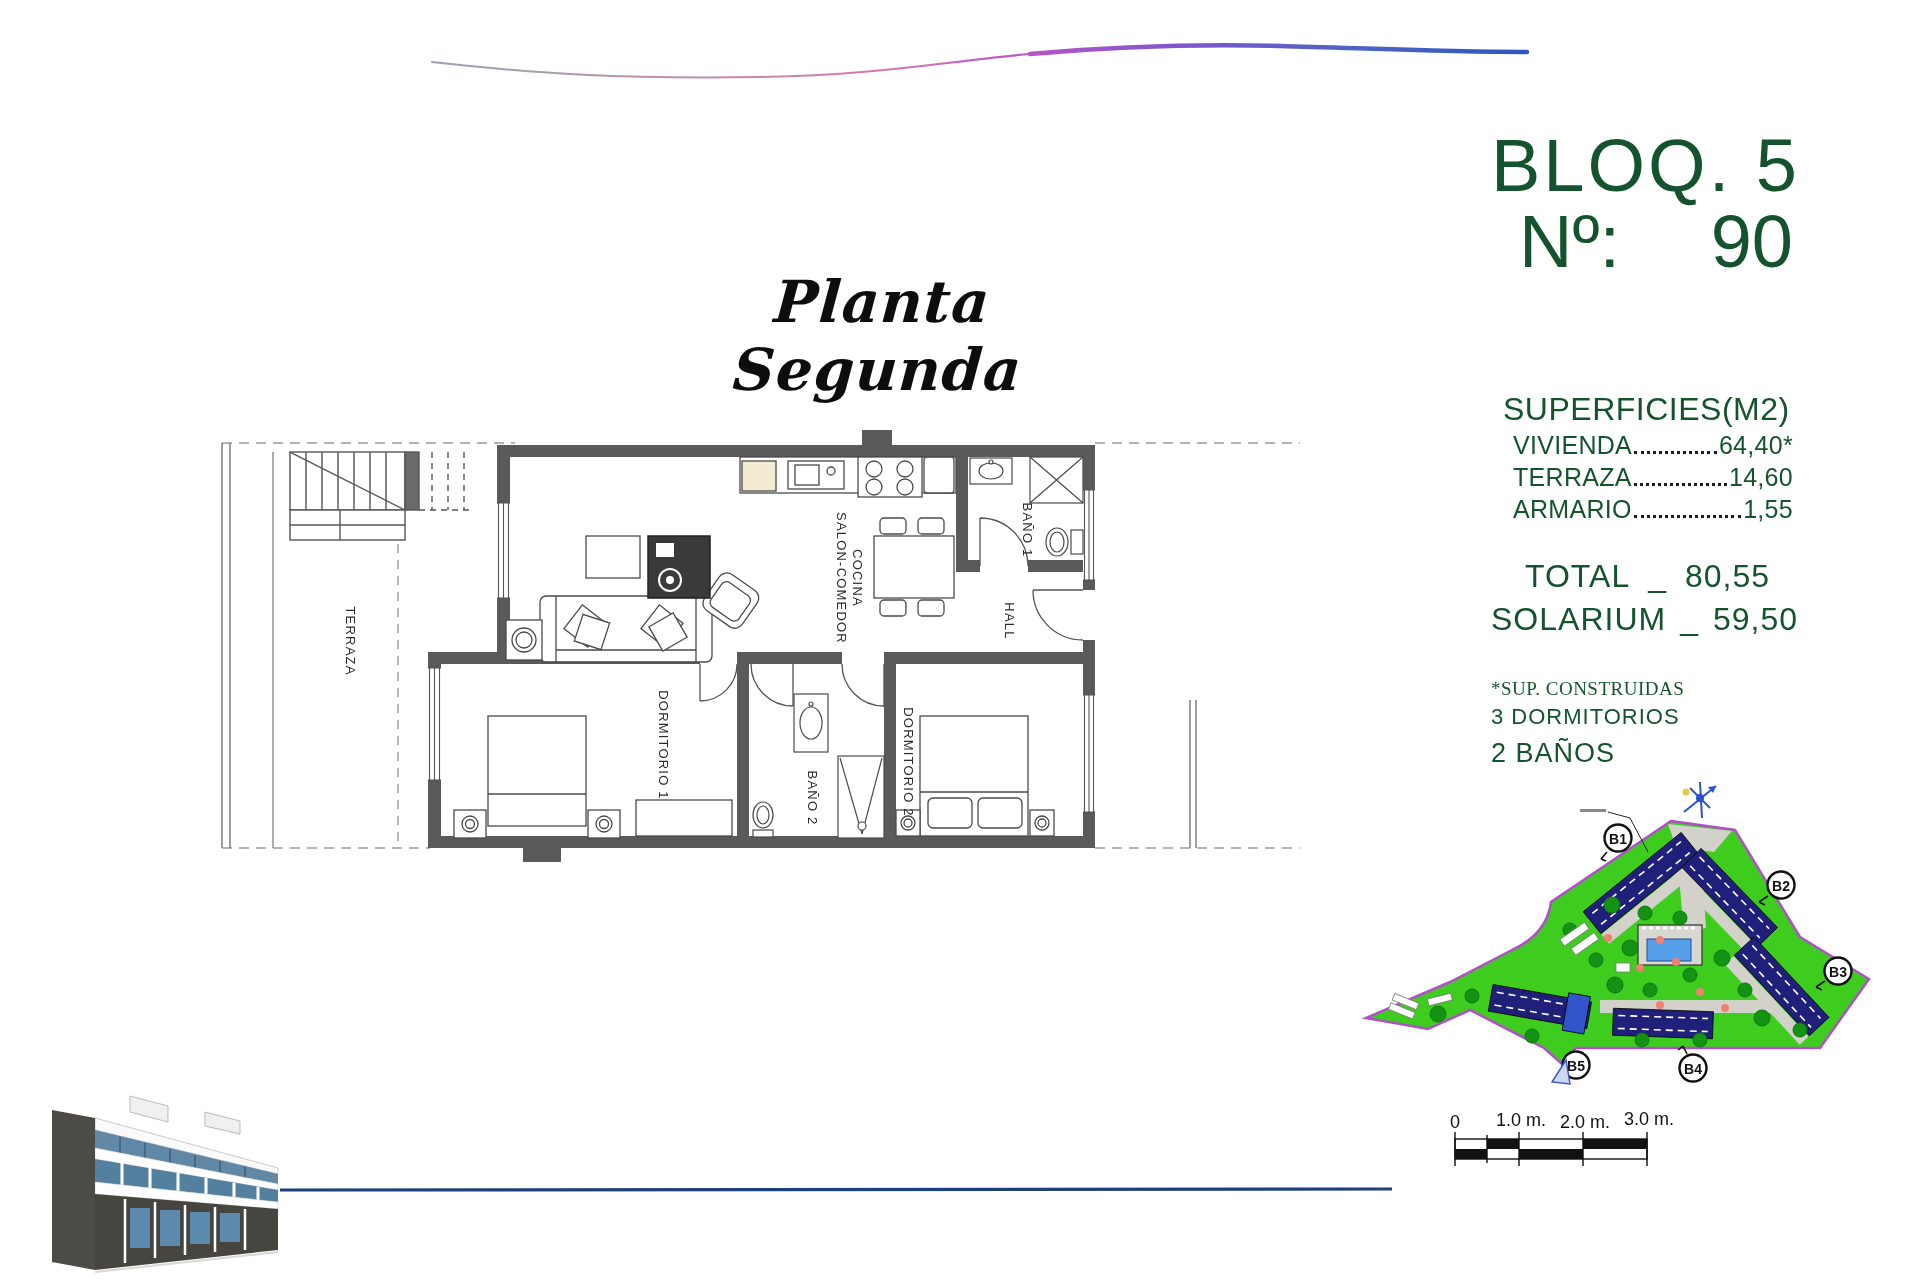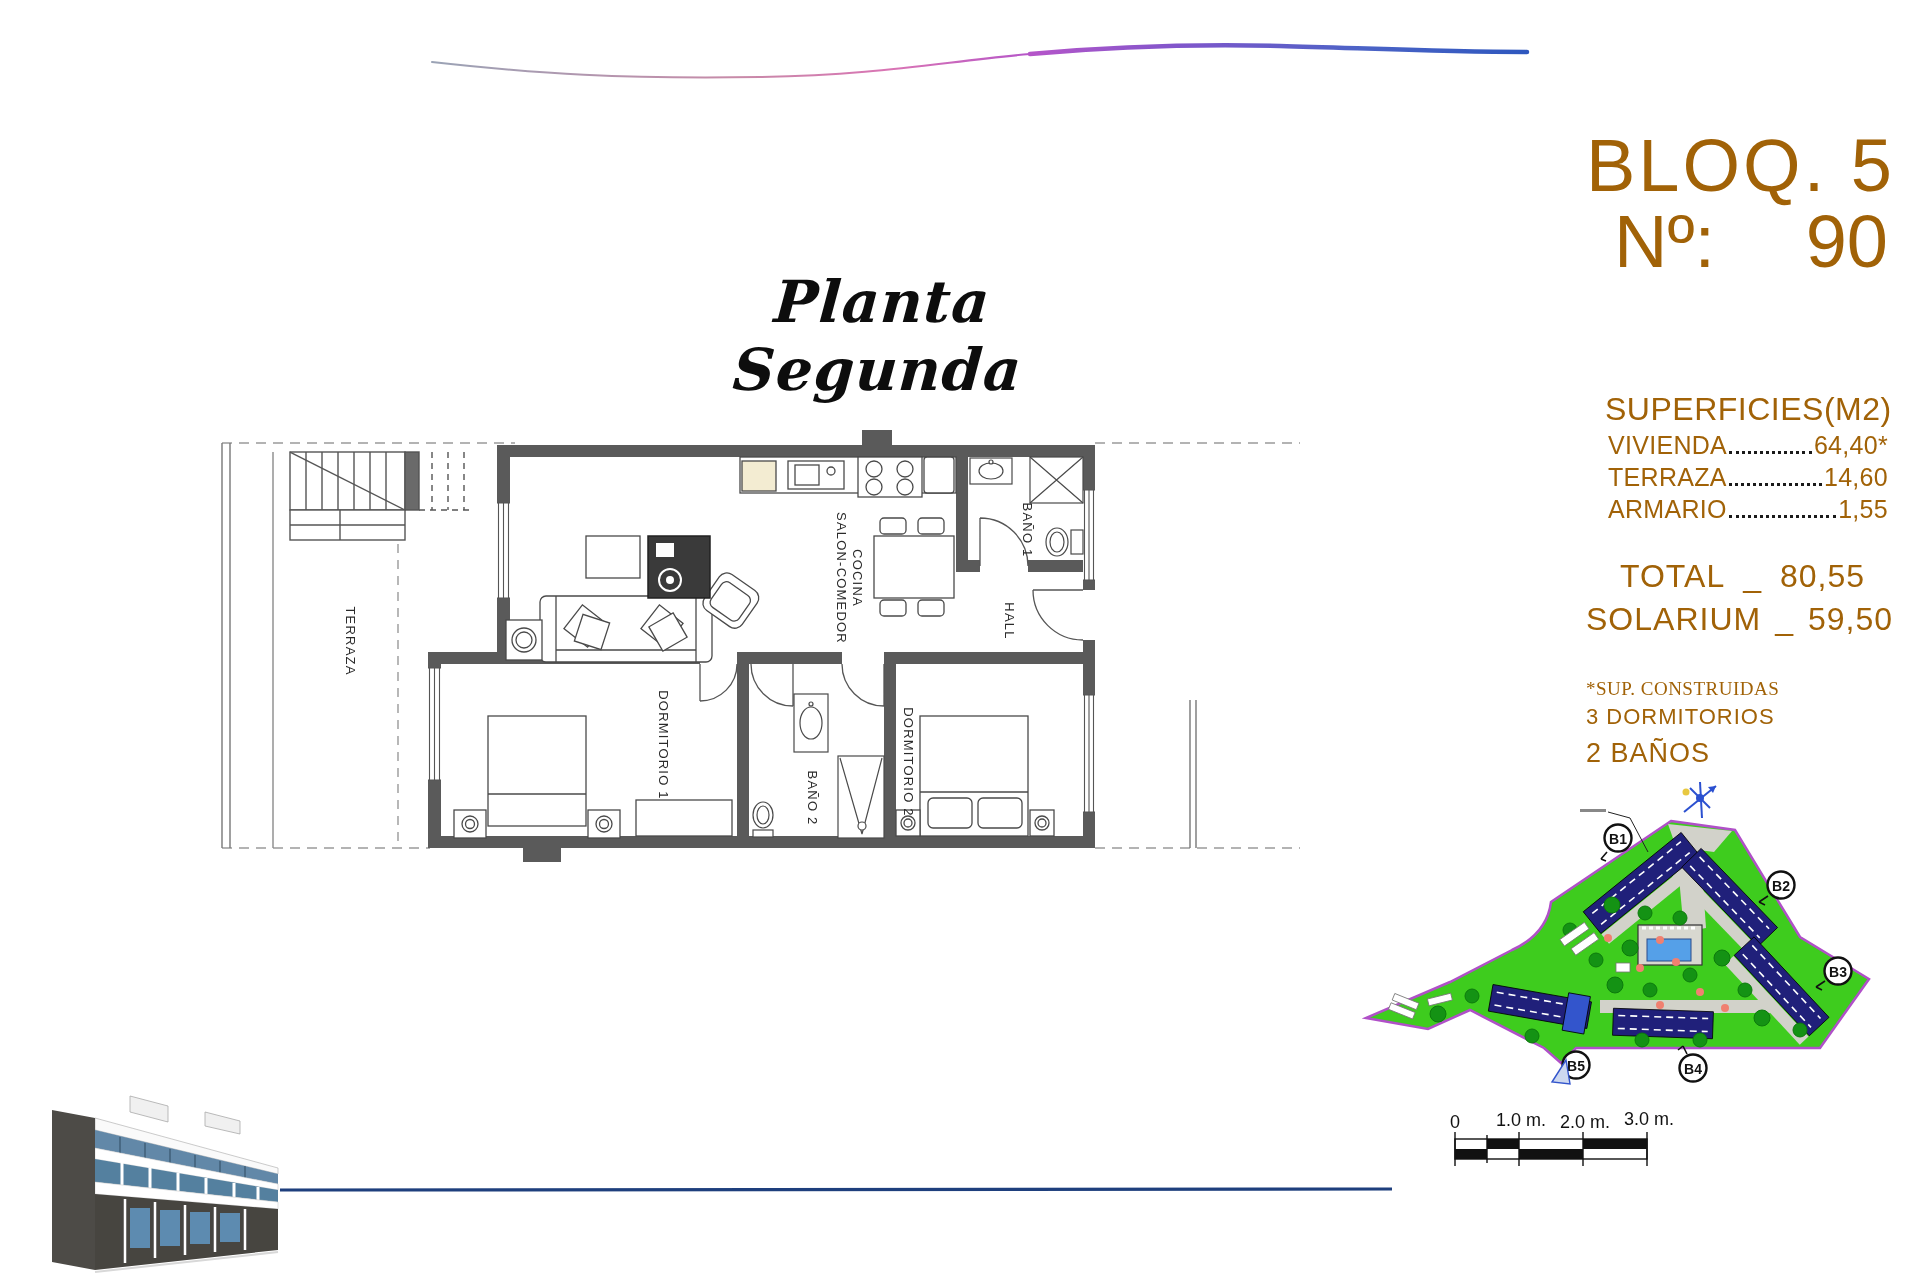--- a/index.html
+++ b/index.html
@@ -6,25 +6,25 @@
   #canvas{position:relative;width:1920px;height:1280px;background:#ffffff;overflow:hidden;
           font-family:"Liberation Sans",sans-serif;color:#141414;}
   #drawing{position:absolute;left:0;top:0;width:1920px;height:1280px;}
   .plan-label{font-family:"Liberation Sans",sans-serif;font-size:13px;letter-spacing:1.2px;fill:#2a2a2a;}
   .scale-label{font-family:"Liberation Sans",sans-serif;font-size:18px;fill:#111;}
   .site-label{font-family:"Liberation Sans",sans-serif;font-size:14px;font-weight:bold;fill:#111;}
   
   .script-title{position:absolute;left:640px;top:268px;width:480px;text-align:center;
       font-family:"DejaVu Serif",serif;font-style:italic;font-weight:700;font-size:58px;
       letter-spacing:1px;color:#0d0d0d;transform:skewX(-4deg);}
-  .info{position:absolute;left:1586px;top:128px;width:302px;color:#a16207;}
+  .info{position:absolute;left:1491px;top:128px;width:302px;color:#14532d;}
   .info .block{font-size:74px;line-height:1.02;letter-spacing:3px;white-space:nowrap;}
   .info .numrow{display:flex;justify-content:space-between;align-items:baseline;
       padding-left:28px;font-size:74px;line-height:1.0;margin-top:2px;gap:20px;}
-  .info .heading{font-size:32px;letter-spacing:.5px;margin-top:112px;margin-left:19px;white-space:nowrap;}
+  .info .heading{font-size:32px;letter-spacing:.5px;margin-top:112px;margin-left:12px;white-space:nowrap;}
   .info .srow{display:flex;align-items:baseline;font-size:25px;letter-spacing:.3px;
       margin-left:22px;margin-top:3px;}
   .info .srow .leader{flex:1;border-bottom:3px dotted #1a1a1a;margin:0 2px 5px 2px;}
   .info .srow.indent{margin-left:22px;}
   .totrow{display:flex;align-items:center;font-size:32px;margin-top:34px;padding-left:34px;letter-spacing:1px;}
   .totrow .sep{margin:0 18px;}
   .solrow{display:flex;align-items:flex-start;font-size:32px;margin-top:6px;padding-left:0px;letter-spacing:1px;}
   .solrow .sep{margin:0 14px;}
   .footnote{font-size:19px;letter-spacing:.5px;margin-top:40px;font-family:Liberation Serif, serif;}
   .bedrooms{font-size:22px;letter-spacing:1px;margin-top:4px;}

